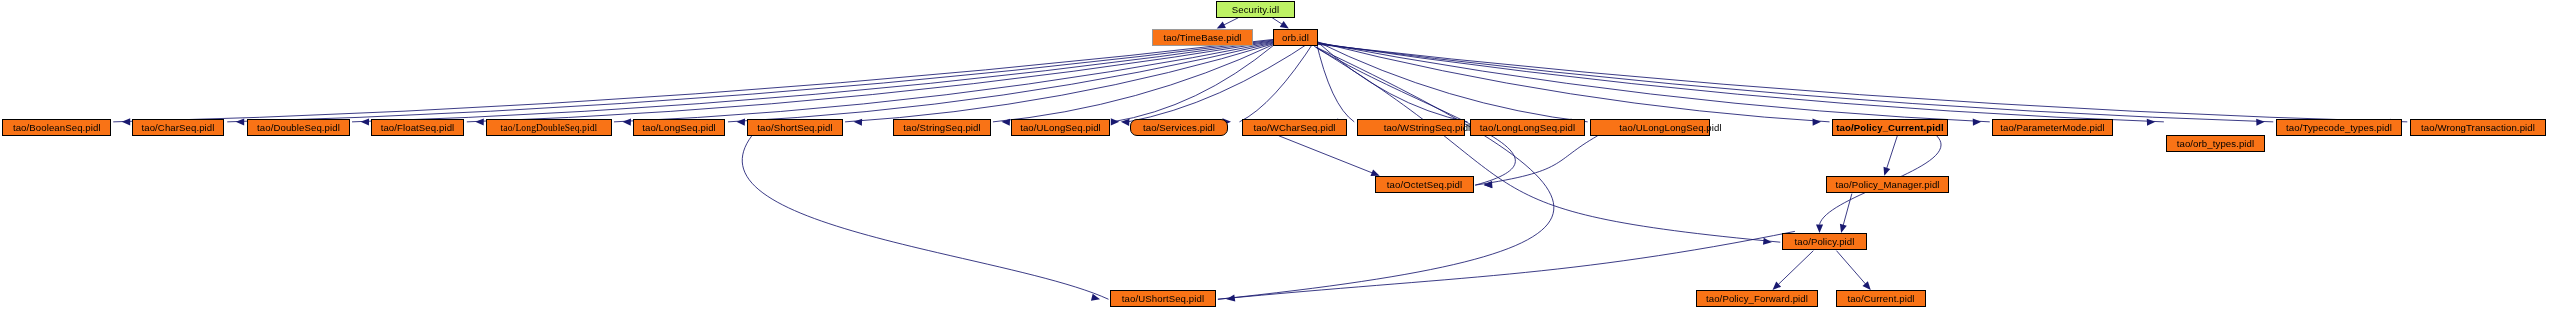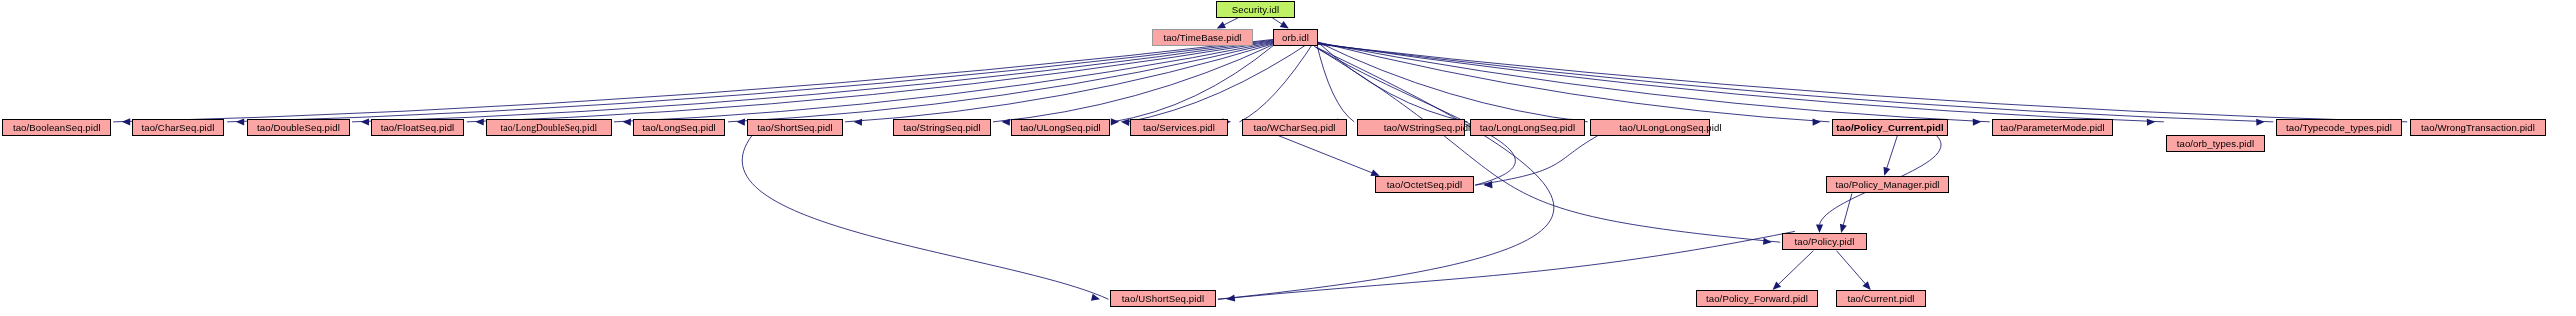--- a/index.html
+++ b/index.html
@@ -27,21 +27,21 @@
   }
   .node {
     position: absolute;
     box-sizing: border-box;
     display: flex;
     align-items: center;
     justify-content: center;
     white-space: nowrap;
     font-size: 9.6px;
     color: #000000;
-    background: #fca5a5;
+    background: #f97316;
     border: 0.8px solid #000000;
     letter-spacing: 0.1px;
     line-height: 1;
   }
   .node.root {
     background: #bef264;
     border: 0.8px solid #000000;
   }
   .node.grayborder {
     border: 0.8px solid #9a9a9a;
@@ -148,21 +148,21 @@
       </div>
       <div class="node" style="left: 747px; top: 119px; width: 96px; height: 17px;">
         <span>tao/ShortSeq.pidl</span>
       </div>
       <div class="node" style="left: 893px; top: 119px; width: 98px; height: 17px;">
         <span>tao/StringSeq.pidl</span>
       </div>
       <div class="node" style="left: 1011px; top: 119px; width: 99px; height: 17px;">
         <span>tao/ULongSeq.pidl</span>
       </div>
-      <div class="node" style="left: 1130px; top: 119px; width: 98px; height: 17px;">
+      <div class="node" style="left: 1130px; top: 119px; width: 98px; height: 17px; border-radius: 7px;">
         <span>tao/Services.pidl</span>
       </div>
       <div class="node" style="left: 1242px; top: 119px; width: 105px; height: 17px;">
         <span>tao/WCharSeq.pidl</span>
       </div>
       <div class="node" style="left: 1357px; top: 119px; width: 108px; height: 17px; padding-left: 32px;">
         <span>tao/WStringSeq.pidl</span>
       </div>
       <div class="node" style="left: 1470px; top: 119px; width: 115px; height: 17px;">
         <span>tao/LongLongSeq.pidl</span>

